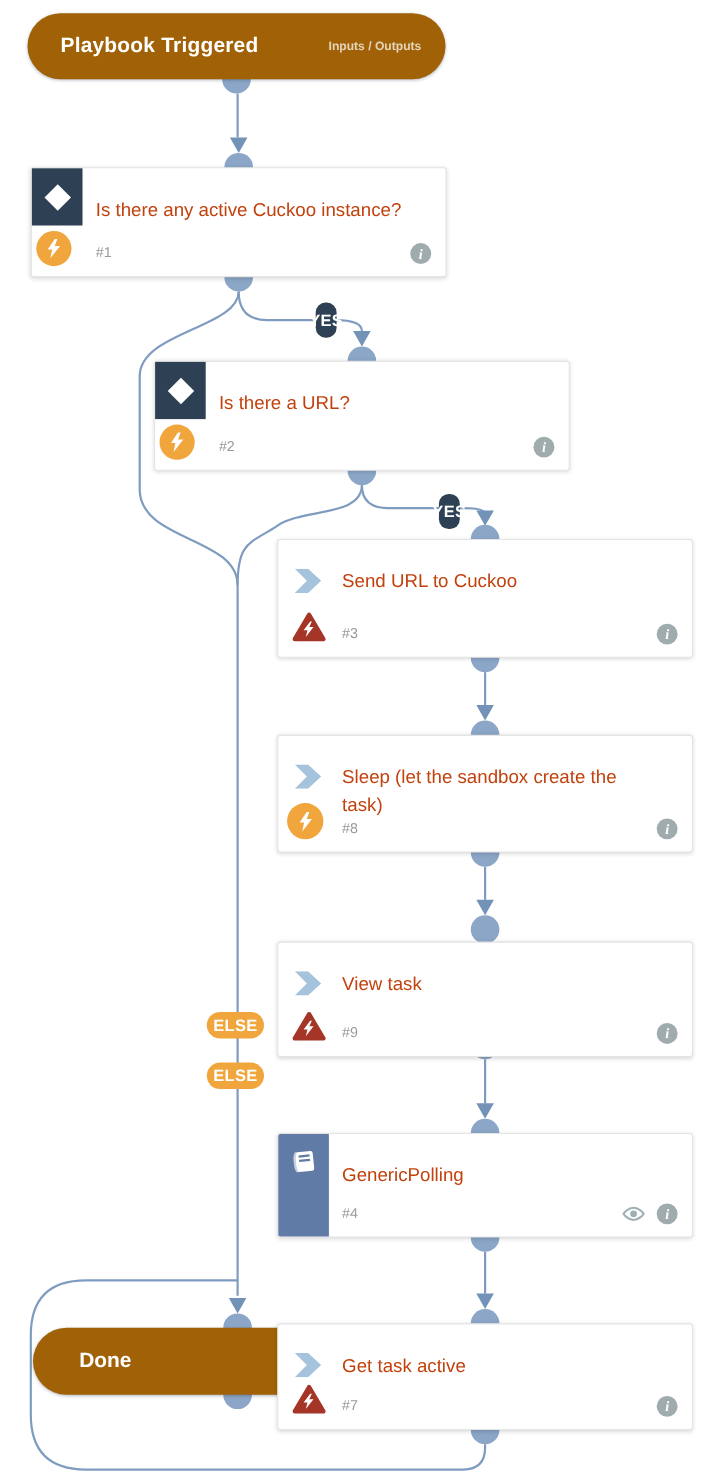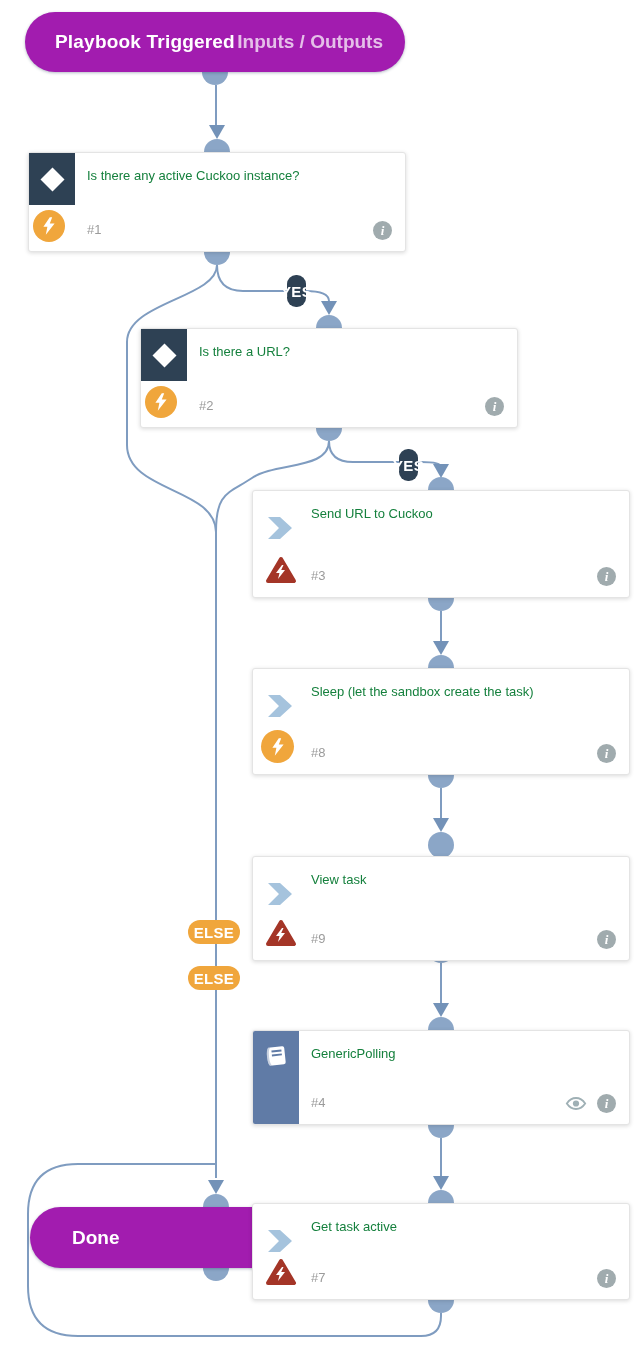--- a/index.html
+++ b/index.html
@@ -6,48 +6,48 @@
   body{
     width:640px;height:1348px;position:relative;overflow:hidden;
     background:#ffffff;
     font-family:"Liberation Sans","DejaVu Sans",sans-serif;
   }
   
   #wires{position:absolute;left:0;top:0;z-index:1;}
 
   
   .pill{
-    position:absolute;background:#a21caf;border-radius:31px;
+    position:absolute;background:#a16207;border-radius:31px;
     box-shadow:0 1px 3px rgba(40,60,90,.35);
     display:flex;align-items:center;color:#fff;
   }
   #pill-top{left:25px;top:12px;width:380px;height:60px;z-index:10;justify-content:space-between;padding:0 22px 0 30px;box-sizing:border-box;}
   #pill-top .pill-title{font-size:19px;font-weight:bold;letter-spacing:.2px;}
-  #pill-top .pill-right{font-size:19px;font-weight:bold;color:rgba(255,255,255,.72);}
+  #pill-top .pill-right{font-size:11px;font-weight:bold;color:rgba(255,255,255,.72);}
   #pill-done{left:30px;top:1207px;width:375px;height:61px;z-index:5;padding-left:42px;box-sizing:border-box;}
   #pill-done .pill-title{font-size:19px;font-weight:bold;}
 
   
   .card{
     position:absolute;width:378px;background:#fff;
     border:1px solid #e4e4e4;border-radius:3px;
     box-shadow:0 1px 4px rgba(0,0,0,.15);
     z-index:10;box-sizing:border-box;
   }
   #node-1{left:28px;top:152px;height:100px;}
   #node-2{left:140px;top:328px;height:100px;}
   #node-3{left:252px;top:490px;height:108px;}
   #node-8{left:252px;top:668px;height:107px;}
   #node-9{left:252px;top:845px;height:105px;margin-top:11px;}
   #node-4{left:252px;top:1030px;height:95px;}
   #node-7{left:252px;top:1203px;height:97px;}
 
   .card .title{
-    position:absolute;left:58px;top:14px;right:30px;
-    font-size:13px;line-height:1.45;color:#15803d;
+    position:absolute;left:58px;top:26px;right:30px;
+    font-size:17px;line-height:1.45;color:#c2410c;
   }
   .card .tasknum{
     position:absolute;left:58px;bottom:14px;
     font-size:13px;color:#9b9b9b;
   }
   .info-icon{
     position:absolute;right:13px;bottom:11px;width:19px;height:19px;border-radius:50%;
     background:#a0abae;color:#fff;font-size:13px;font-weight:bold;
     font-family:"Liberation Serif",serif;font-style:italic;
     display:flex;align-items:center;justify-content:center;line-height:1;

